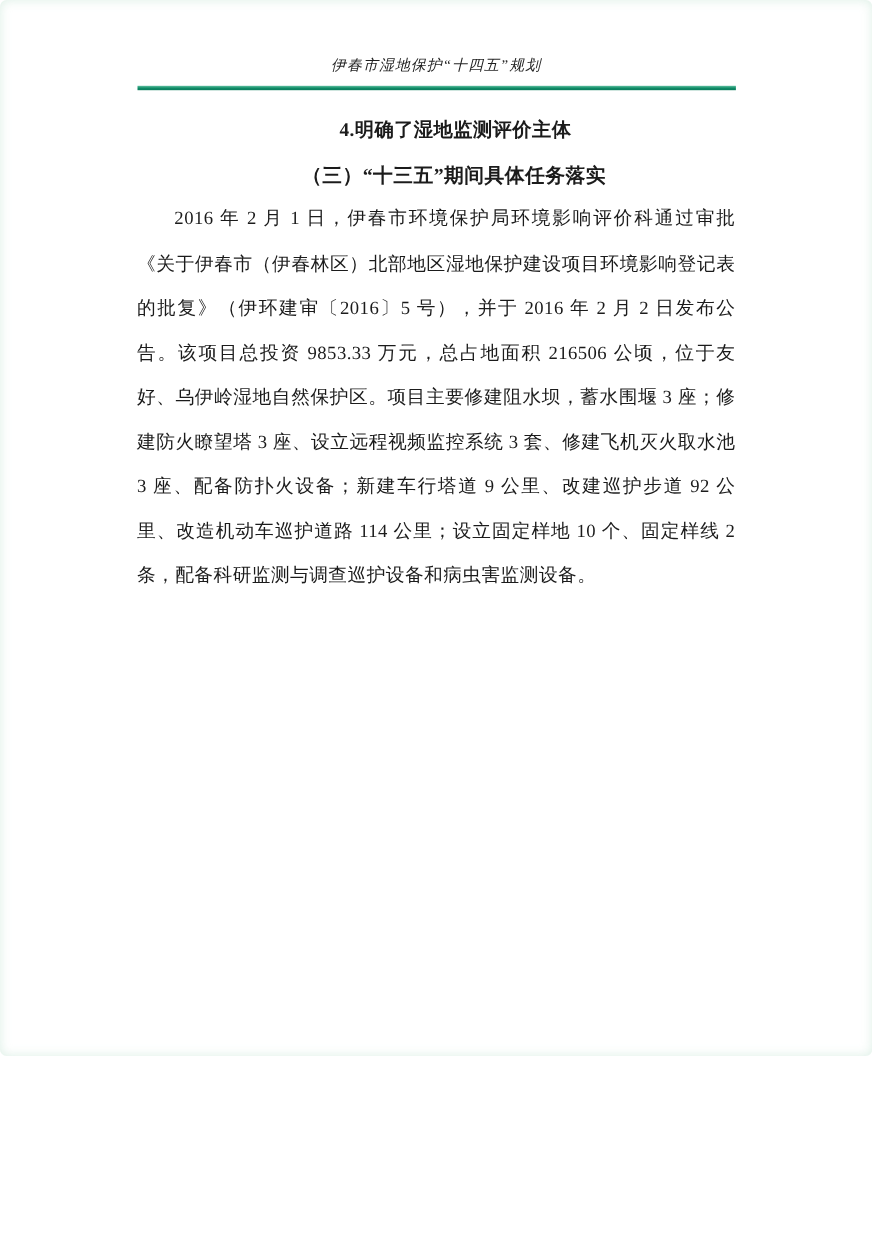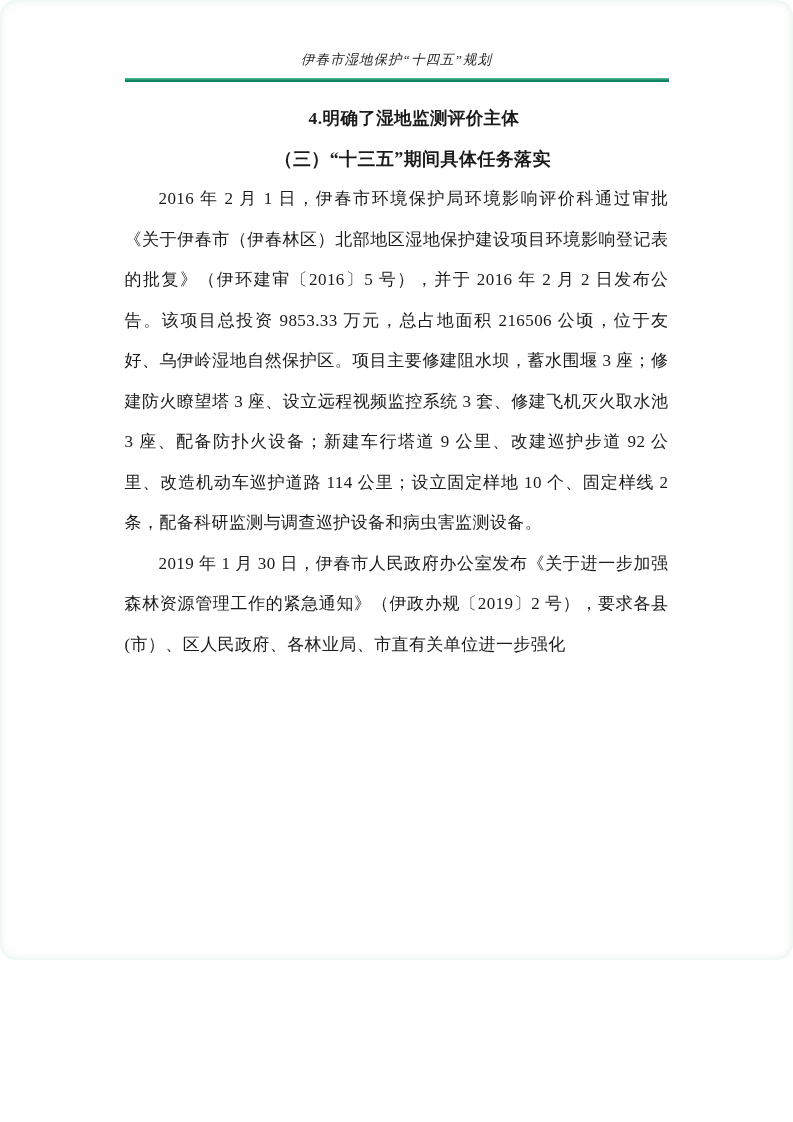--- a/index.html
+++ b/index.html
@@ -12,21 +12,21 @@
   html, body { background: #ffffff; }
   body {
     width: 793px; height: 1122px;
     font-family: "Liberation Serif", serif;
     color: var(--ink);
   }
   .sheet {
     position: relative;
     width: 793px; height: 960px;
     background: #ffffff;
-    border-radius: 16px;
+    border-radius: 6px;
     box-shadow: inset 0 0 10px rgba(178, 220, 198, 0.45);
     overflow: hidden;
   }
   .page-header {
     width: 544px;
     margin: 50px auto 0 auto;
   }
   .page-header .title {
     text-align: center;
     font-size: 13.5px;
@@ -89,20 +89,19 @@
 
   <div class="content">
 
     <p class="heading-sub">4.明确了湿地监测评价主体</p>
 
 
     <p class="heading-section">（三）“十三五”期间具体任务落实</p>
 
     <p class="par">2016 年 2 月 1 日，伊春市环境保护局环境影响评价科通过审批《关于伊春市（伊春林区）北部地区湿地保护建设项目环境影响登记表的批复》（伊环建审〔2016〕5 号），并于 2016 年 2 月 2 日发布公告。该项目总投资 9853.33 万元，总占地面积 216506 公顷，位于友好、乌伊岭湿地自然保护区。项目主要修建阻水坝，蓄水围堰 3 座；修建防火瞭望塔 3 座、设立远程视频监控系统 3 套、修建飞机灭火取水池 3 座、配备防扑火设备；新建车行塔道 9 公里、改建巡护步道 92 公里、改造机动车巡护道路 114 公里；设立固定样地 10 个、固定样线 2 条，配备科研监测与调查巡护设备和病虫害监测设备。</p>
 
-    <p class="par">2019 年 1 月 30 日，伊春市人民政府办公室发布《关于进一步加强森林资源管理工作的紧急通知》（伊政办规〔2019〕2 号），要求各县(市）、区人民政府、各林业局、市直有关单位进一步强化</p>
   </div>
 
   <div class="page-footer">
     <span>第 10 页</span>
   </div>
 
 </div>
 
 </body></html>

